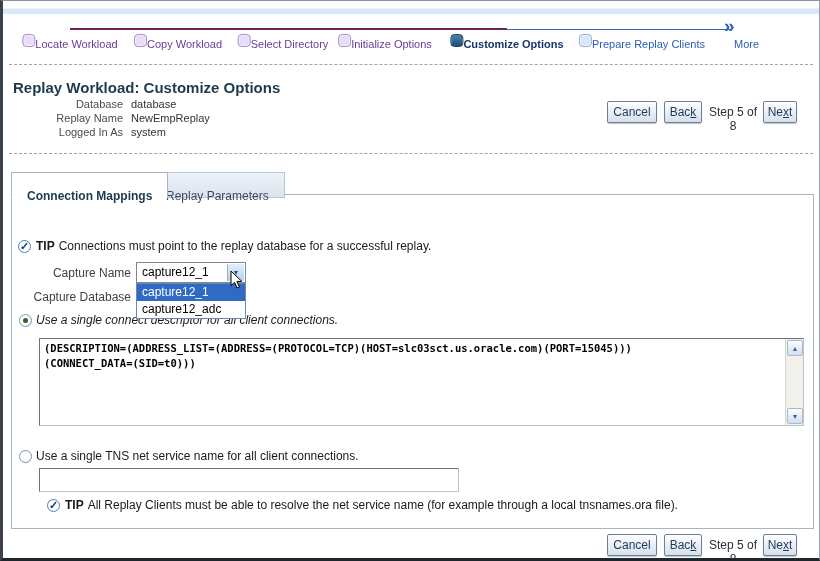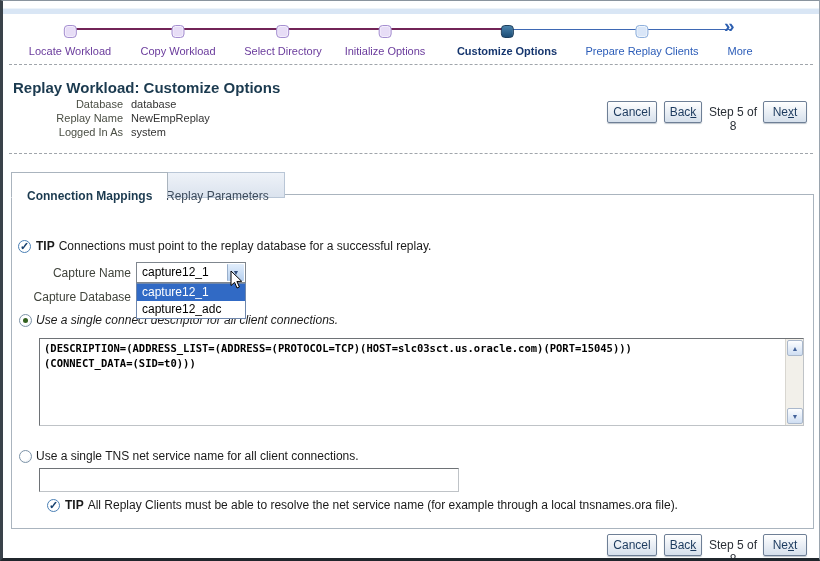--- a/index.html
+++ b/index.html
@@ -10,21 +10,21 @@
     border-top:1px solid #8a949e; border-right:1px solid #9aa4ae;
     border-left:3px solid #3a424a; border-bottom:3px solid #20262c;
   }
   .top-strip { position:absolute; left:0; right:0; top:7px; height:6px; background:#d9e6f5; border-top:1px solid #eef4fa; }
 
   
   .train-line { position:absolute; top:27px; height:2px; }
   .line-visited { left:67px; width:437px; background:#722457; }
   .line-future { left:504px; width:224px; background:#3e68b4; height:1px; top:28px; }
   .train-arrow { position:absolute; left:721px; top:15px; font-size:19px; font-weight:bold; color:#2d5fb0; line-height:20px; }
-  .train-step { position:absolute; top:24px; transform:translateX(-50%); display:flex; flex-direction:column; align-items:center; z-index:2; cursor:pointer; }
+  .train-step { position:absolute; top:30px; transform:translateX(-50%); display:flex; align-items:center; z-index:2; cursor:pointer; }
   .marker { width:13px; height:13px; border-radius:4px; }
   .train-step .tlabel { margin-top:7px; font-size:11px; white-space:nowrap; }
   .step-visited .marker { background:#e7ddf6; border:1px solid #a58fd0; box-shadow:inset 0 0 0 1px #f4eefc; }
   .step-visited .tlabel { color:#6a3b9c; }
   .step-current .marker { background:linear-gradient(#4a82ab,#1d4e77); border:1px solid #1d3e5c; }
   .step-current .tlabel { color:#16366e; font-weight:bold; }
   .step-future .marker { background:#d9e6f8; border:1px solid #8fb0dc; box-shadow:inset 0 0 0 1px #eff5fc; }
   .step-future .tlabel { color:#2b5cb8; }
   .no-marker .marker { visibility:hidden; }
 
@@ -39,21 +39,21 @@
 
   .btn {
     position:absolute; height:22px; display:flex; align-items:center; justify-content:center;
     font-size:12px; color:#1c3a5e; border:1px solid #6e7f96; border-radius:2px;
     background:linear-gradient(#ffffff,#eef2f7 40%,#d6e0ec); box-shadow:0 1px 1px rgba(70,90,110,.35);
     cursor:pointer; white-space:nowrap;
   }
   .row-top { top:100px; } .row-bottom { top:533px; }
   .btn-cancel { left:604px; width:50px; }
   .btn-back { left:661px; width:38px; }
-  .btn-next { left:760px; width:44px; }
+  .btn-next { left:760px; width:34px; }
   .step-text { position:absolute; left:703px; width:54px; text-align:center; font-size:12px; color:#2a2f36; }
   .step-top { top:104px; } .step-bot { top:537px; }
   .ukey { text-decoration:underline; }
 
   
   .tab { position:absolute; top:171px; height:23px; line-height:22px; padding:12px 15px; font-size:12px; cursor:pointer; }
   .tab-active { left:8px; background:#fff; border:1px solid #aab4be; border-bottom:1px solid #fff; font-weight:bold; color:#1b3a4f; z-index:3; }
   .tab-inactive { left:147px; background:linear-gradient(#eef2f8,#dbe3ee); border:1px solid #b9c6d6; color:#3c4b5c; z-index:2; }
   .panel { position:absolute; left:8px; top:193px; width:803px; height:335px; border:1px solid #aab4be; background:#fff; }
 

